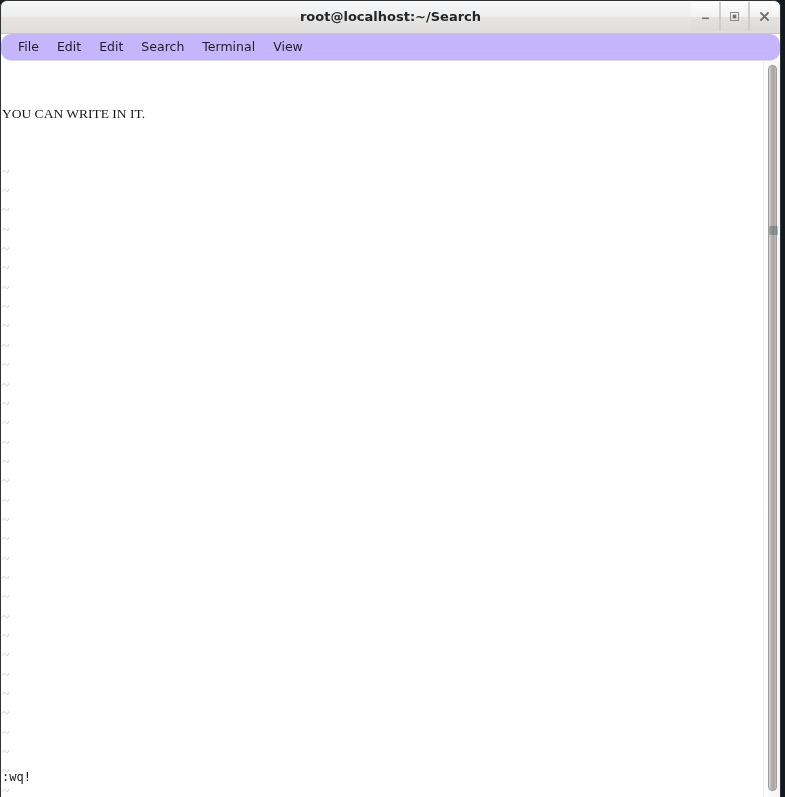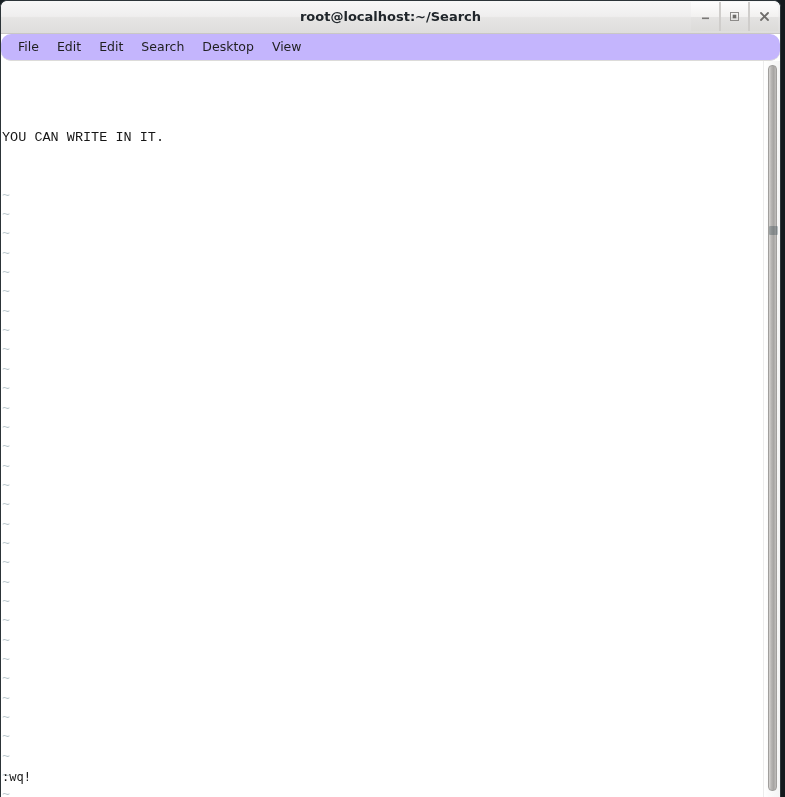--- a/index.html
+++ b/index.html
@@ -118,31 +118,30 @@
     background: #ffffff;
     overflow: hidden;
   }
 
   #terminal-text {
     position: absolute;
     left: 0;
     top: 0;
     right: 18px;
     bottom: 0;
-    font-family: Liberation Mono, monospace;
+    font-family: Liberation Serif, serif;
     font-size: 13.5px;
     line-height: 19.35px;
     color: #161616;
     padding-left: 1px;
     padding-top: 4px;
     box-sizing: border-box;
     white-space: pre;
     overflow: hidden;
     user-select: text;
-    margin-top: 24px;
   }
 
   .term-line {
     height: 19.35px;
     white-space: pre;
   }
 
   .tilde {
     color: #b9c6cc;
   }
@@ -240,21 +239,21 @@
         </div>
 
       </div>
     </div>
 
     <div id="menubar">
       <div class="menu-item">File</div>
       <div class="menu-item">Edit</div>
       <div class="menu-item">Edit</div>
       <div class="menu-item">Search</div>
-      <div class="menu-item">Desktop</div>
+      <div class="menu-item">Terminal</div>
       <div class="menu-item">View</div>
     </div>
 
     <div id="terminal-body">
 
       <div id="terminal-text">
         <div class="term-line">YOU CAN WRITE IN IT.</div>
         <div id="tilde-lines"><div class="term-line tilde">~</div><div class="term-line tilde">~</div><div class="term-line tilde">~</div><div class="term-line tilde">~</div><div class="term-line tilde">~</div><div class="term-line tilde">~</div><div class="term-line tilde">~</div><div class="term-line tilde">~</div><div class="term-line tilde">~</div><div class="term-line tilde">~</div><div class="term-line tilde">~</div><div class="term-line tilde">~</div><div class="term-line tilde">~</div><div class="term-line tilde">~</div><div class="term-line tilde">~</div><div class="term-line tilde">~</div><div class="term-line tilde">~</div><div class="term-line tilde">~</div><div class="term-line tilde">~</div><div class="term-line tilde">~</div><div class="term-line tilde">~</div><div class="term-line tilde">~</div><div class="term-line tilde">~</div><div class="term-line tilde">~</div><div class="term-line tilde">~</div><div class="term-line tilde">~</div><div class="term-line tilde">~</div><div class="term-line tilde">~</div><div class="term-line tilde">~</div><div class="term-line tilde">~</div><div class="term-line tilde">~</div><div class="term-line tilde">~</div><div class="term-line tilde">~</div></div>
       </div>
 

